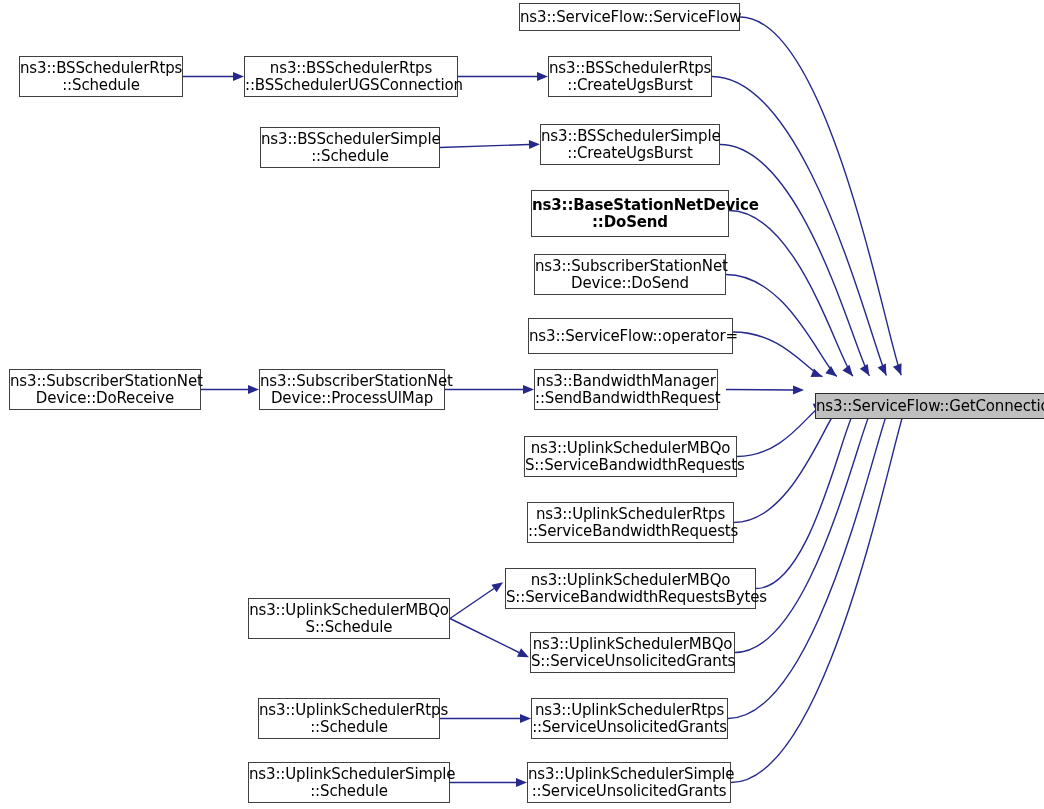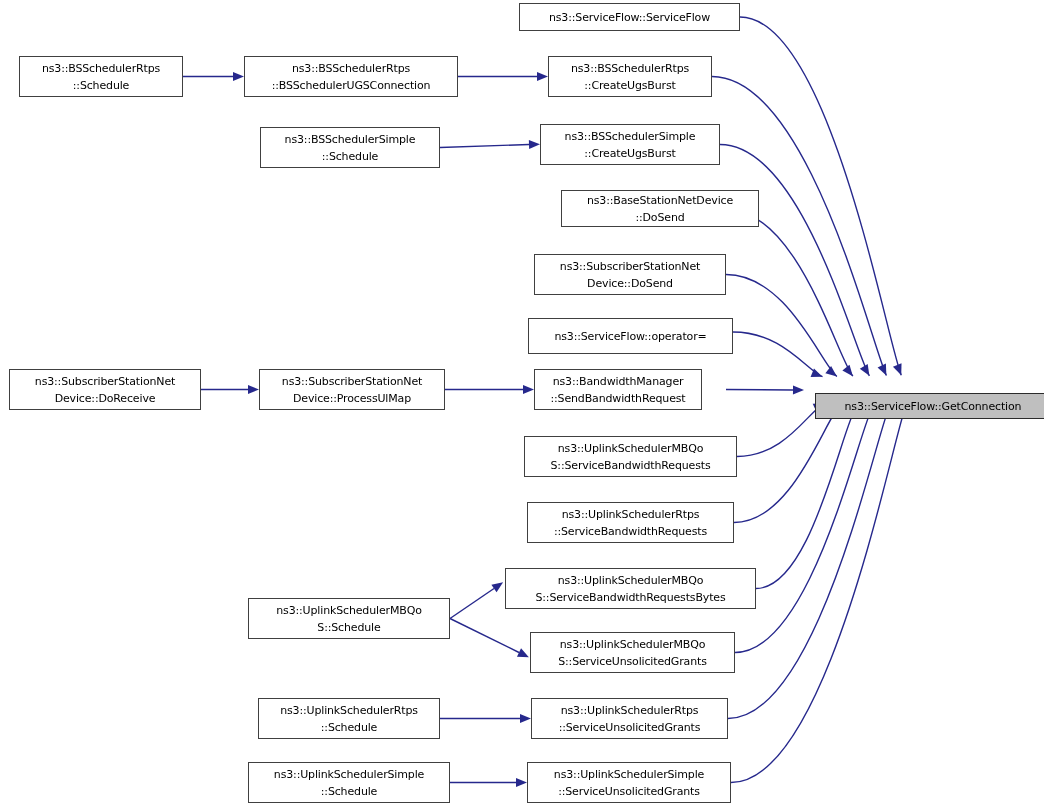--- a/index.html
+++ b/index.html
@@ -31,21 +31,21 @@
     top: 0;
     width: 1044px;
     height: 809px;
   }
   .node {
     position: absolute;
     box-sizing: border-box;
     border: 1px solid #404040;
     background: #ffffff;
     color: #000000;
-    font-size: 11px;
+    font-size: 15px;
     line-height: 17px;
     text-align: center;
     display: flex;
     align-items: center;
     justify-content: center;
     white-space: pre-line;
     letter-spacing: -0.15px;
   }
   .node.highlight {
     background: #bfbfbf;
@@ -112,30 +112,30 @@
       <div class="node" style="left: 19px; top: 56px; width: 164px; height: 41px;"><span class="node-label">ns3::BSSchedulerRtps
 ::Schedule</span></div>
       <div class="node" style="left: 244px; top: 56px; width: 214px; height: 41px;"><span class="node-label">ns3::BSSchedulerRtps
 ::BSSchedulerUGSConnection</span></div>
       <div class="node" style="left: 548px; top: 56px; width: 164px; height: 41px;"><span class="node-label">ns3::BSSchedulerRtps
 ::CreateUgsBurst</span></div>
       <div class="node" style="left: 260px; top: 127px; width: 180px; height: 41px;"><span class="node-label">ns3::BSSchedulerSimple
 ::Schedule</span></div>
       <div class="node" style="left: 540px; top: 124px; width: 180px; height: 41px;"><span class="node-label">ns3::BSSchedulerSimple
 ::CreateUgsBurst</span></div>
-      <div class="node" style="left: 561px; top: 190px; width: 198px; height: 37px;"><span class="node-label">ns3::BaseStationNetDevice
+      <div class="node" style="left: 531px; top: 190px; width: 198px; height: 47px; font-weight: bold;"><span class="node-label">ns3::BaseStationNetDevice
 ::DoSend</span></div>
       <div class="node" style="left: 534px; top: 254px; width: 192px; height: 41px;"><span class="node-label">ns3::SubscriberStationNet
 Device::DoSend</span></div>
       <div class="node" style="left: 528px; top: 318px; width: 205px; height: 36px;"><span class="node-label">ns3::ServiceFlow::operator=</span></div>
       <div class="node" style="left: 9px; top: 369px; width: 192px; height: 41px;"><span class="node-label">ns3::SubscriberStationNet
 Device::DoReceive</span></div>
       <div class="node" style="left: 259px; top: 369px; width: 186px; height: 41px;"><span class="node-label">ns3::SubscriberStationNet
 Device::ProcessUlMap</span></div>
-      <div class="node" style="left: 534px; top: 369px; width: 168px; height: 41px;"><span class="node-label">ns3::BandwidthManager
+      <div class="node" style="left: 534px; top: 369px; width: 184px; height: 41px;"><span class="node-label">ns3::BandwidthManager
 ::SendBandwidthRequest</span></div>
       <div class="node highlight" style="left: 804px; top: 393px; width: 236px; height: 26px; margin-left: 11px;"><span class="node-label">ns3::ServiceFlow::GetConnection</span></div>
       <div class="node" style="left: 524px; top: 436px; width: 213px; height: 41px;"><span class="node-label">ns3::UplinkSchedulerMBQo
 S::ServiceBandwidthRequests</span></div>
       <div class="node" style="left: 527px; top: 502px; width: 207px; height: 41px;"><span class="node-label">ns3::UplinkSchedulerRtps
 ::ServiceBandwidthRequests</span></div>
       <div class="node" style="left: 248px; top: 598px; width: 202px; height: 41px;"><span class="node-label">ns3::UplinkSchedulerMBQo
 S::Schedule</span></div>
       <div class="node" style="left: 505px; top: 568px; width: 251px; height: 41px;"><span class="node-label">ns3::UplinkSchedulerMBQo
 S::ServiceBandwidthRequestsBytes</span></div>

